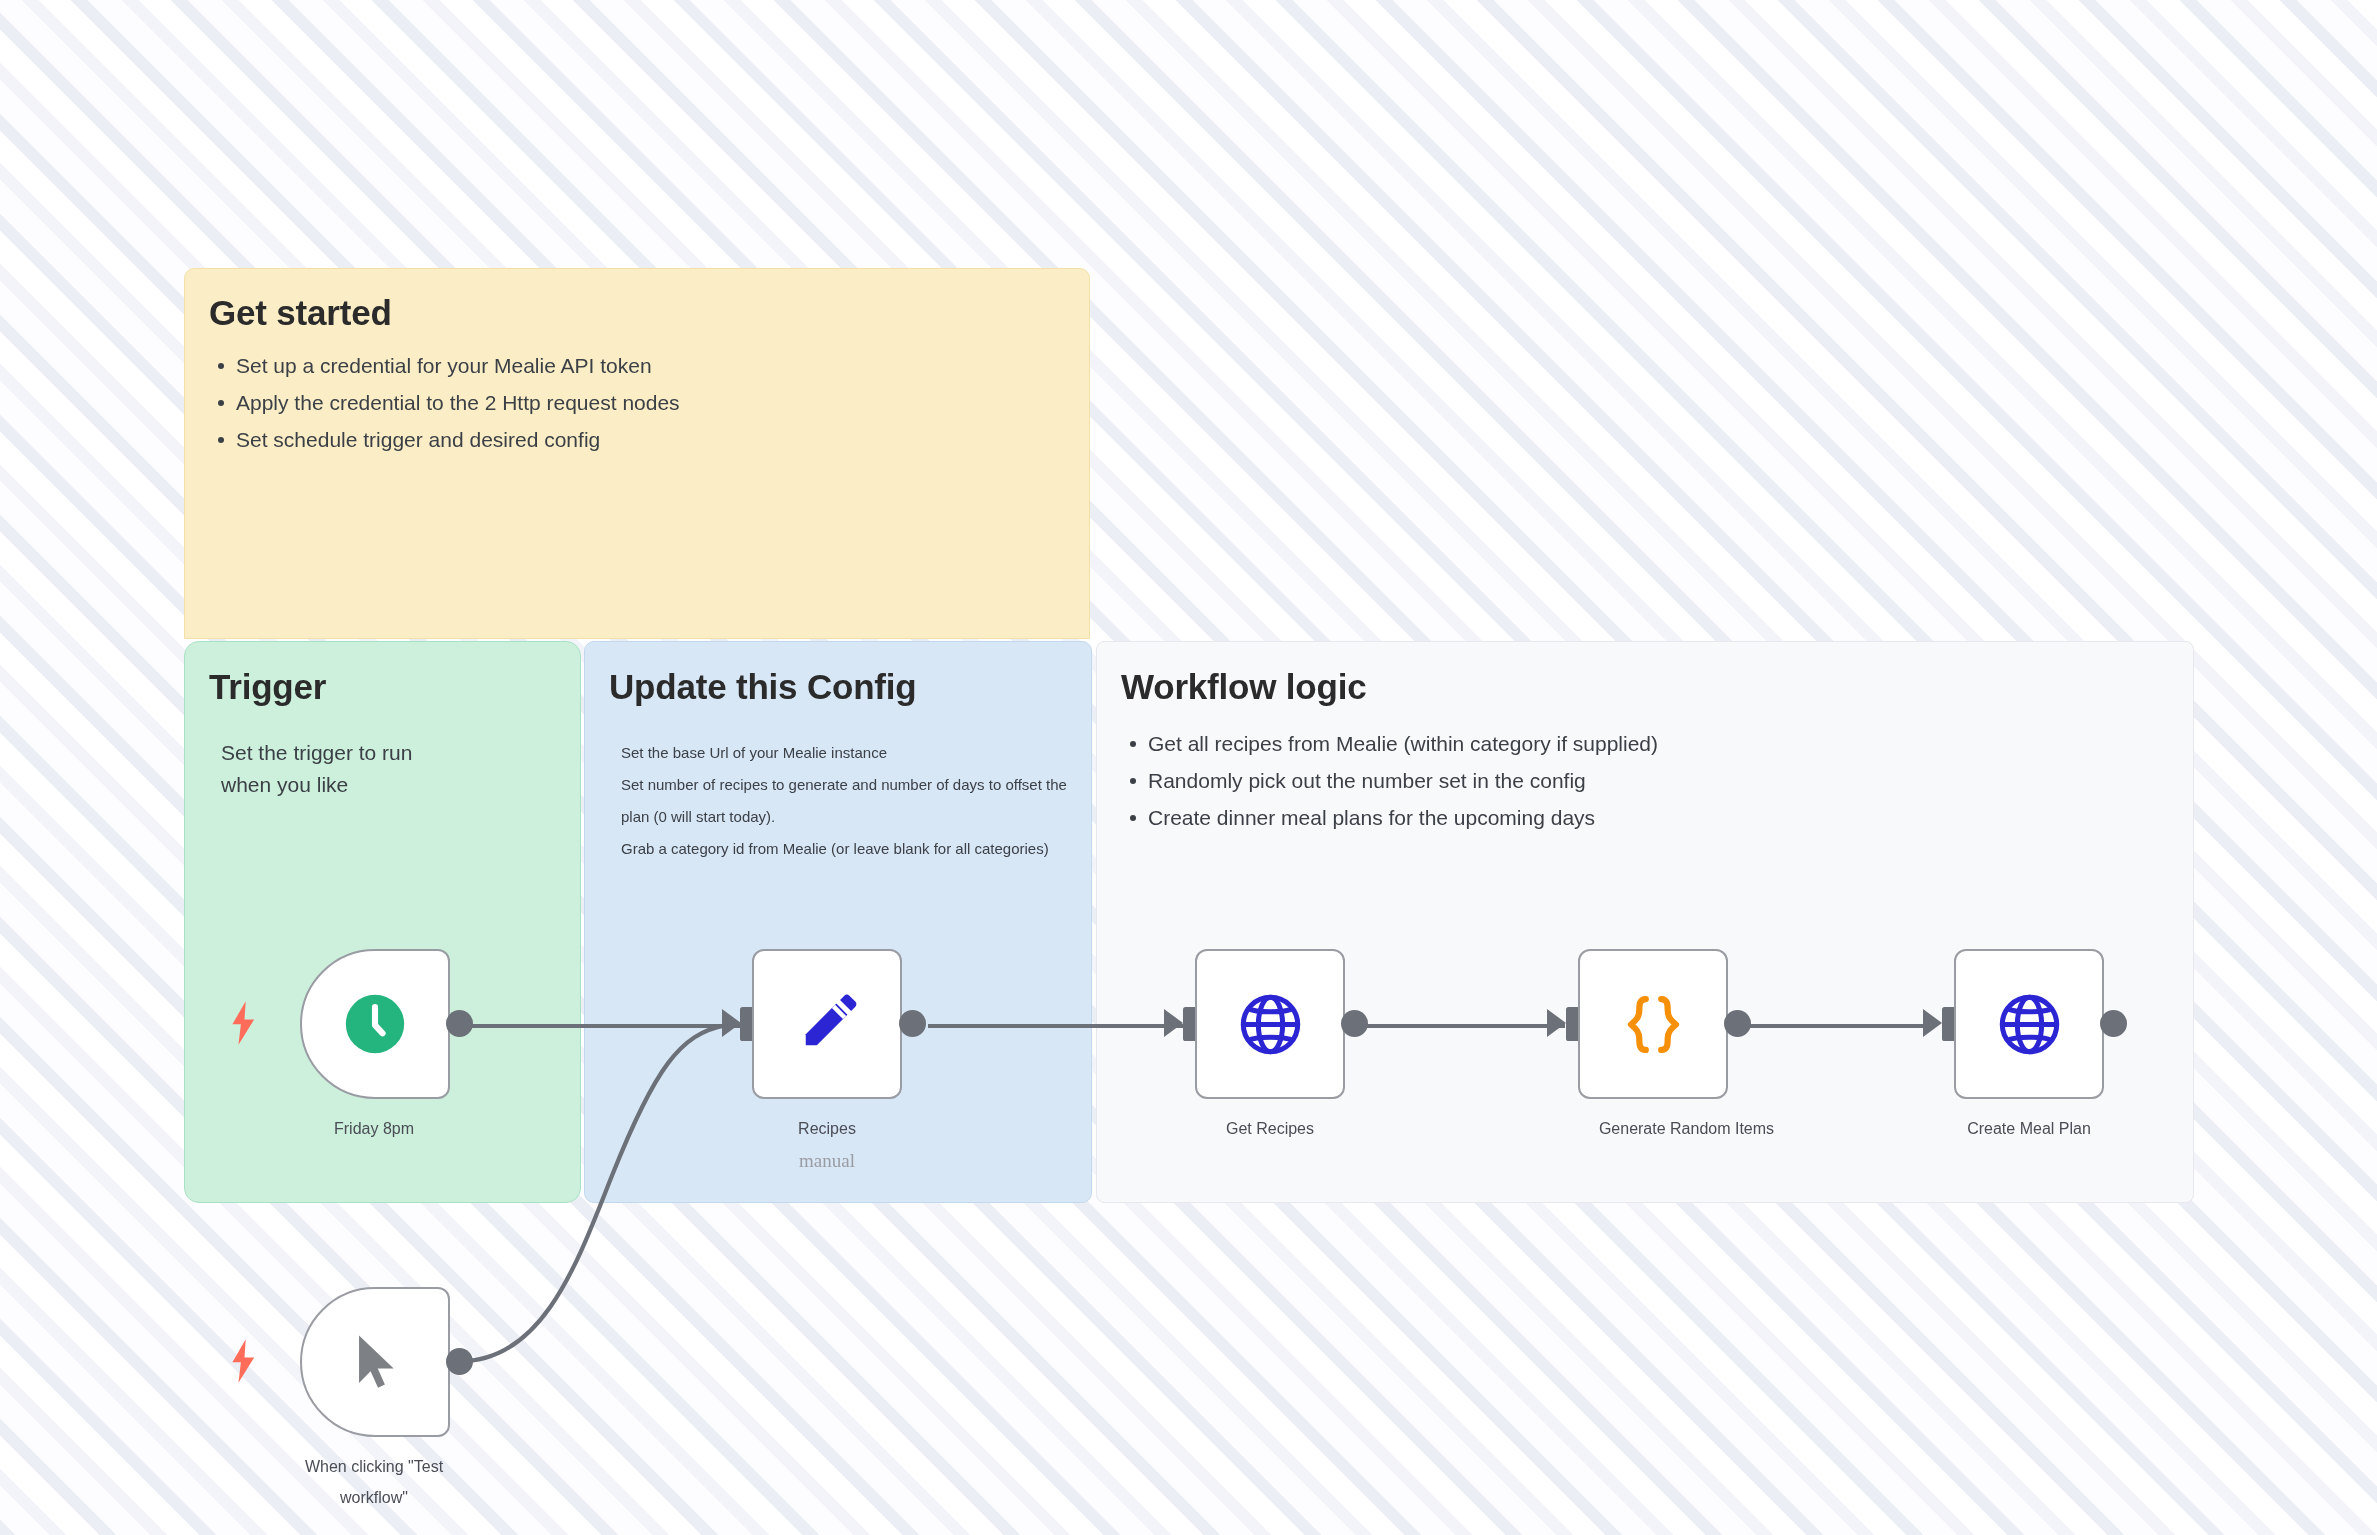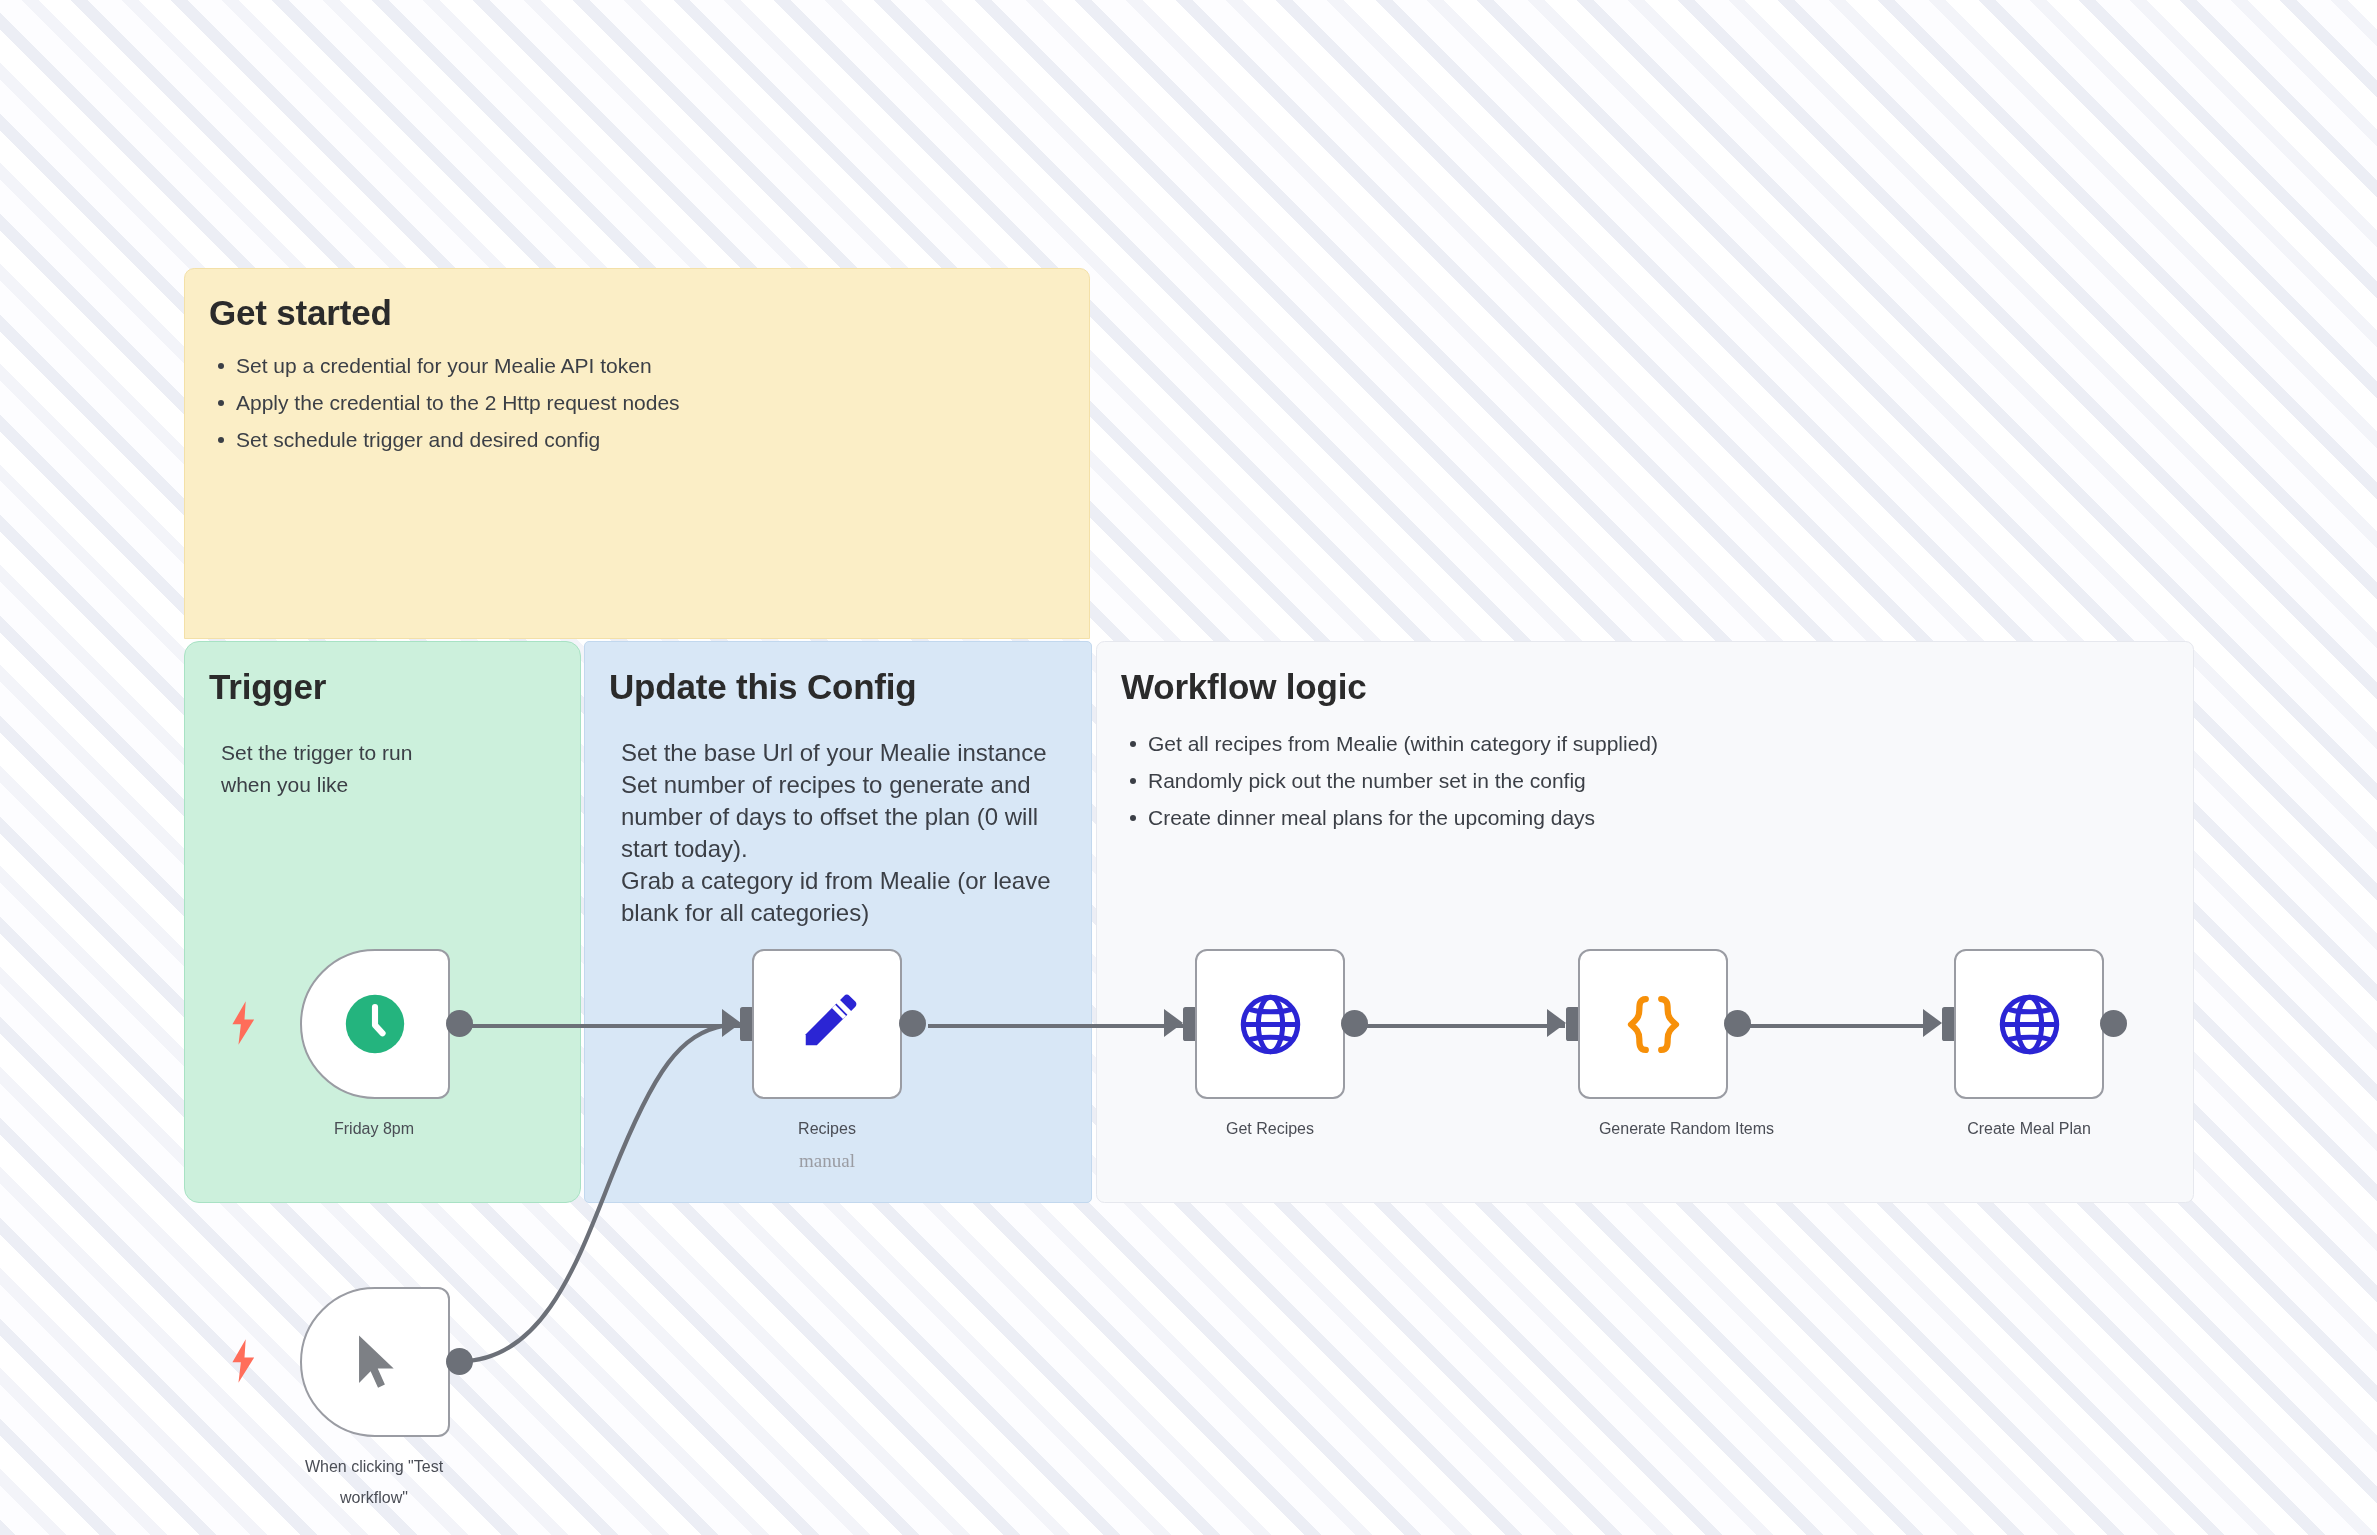--- a/index.html
+++ b/index.html
@@ -43,21 +43,21 @@
     border-radius: 10.2px 10.2px 0 0;
   }
   .note-green {
     background: #ccf0dc;
     border: 0.9px solid #a8e2c4;
     border-radius: 15px;
   }
   .note-blue {
     background: #d8e7f6;
     border: 0.9px solid #c2d8ee;
-    border-radius: 5px;
+    border-radius: 10px;
     padding-left: 36px;
   }
   .note-white {
     background: #f8f9fb;
     border: 0.9px solid #e6e8ee;
     border-radius: 8.5px;
   }
 
   .note-title {
     font-weight: 700;
@@ -130,21 +130,21 @@
     left: 24px;
     top: 24px;
     font-size: 35px;
     line-height: 41px;
   }
   #note-config .note-body {
     position: absolute;
     left: 24px;
     top: 83px;
     width: 464px;
-    font-size: 24px;
+    font-size: 15px;
     line-height: 32px;
   }
 
   
   #note-logic .note-title {
     position: absolute;
     left: 24px;
     top: 24px;
     font-size: 35px;
     line-height: 41px;

